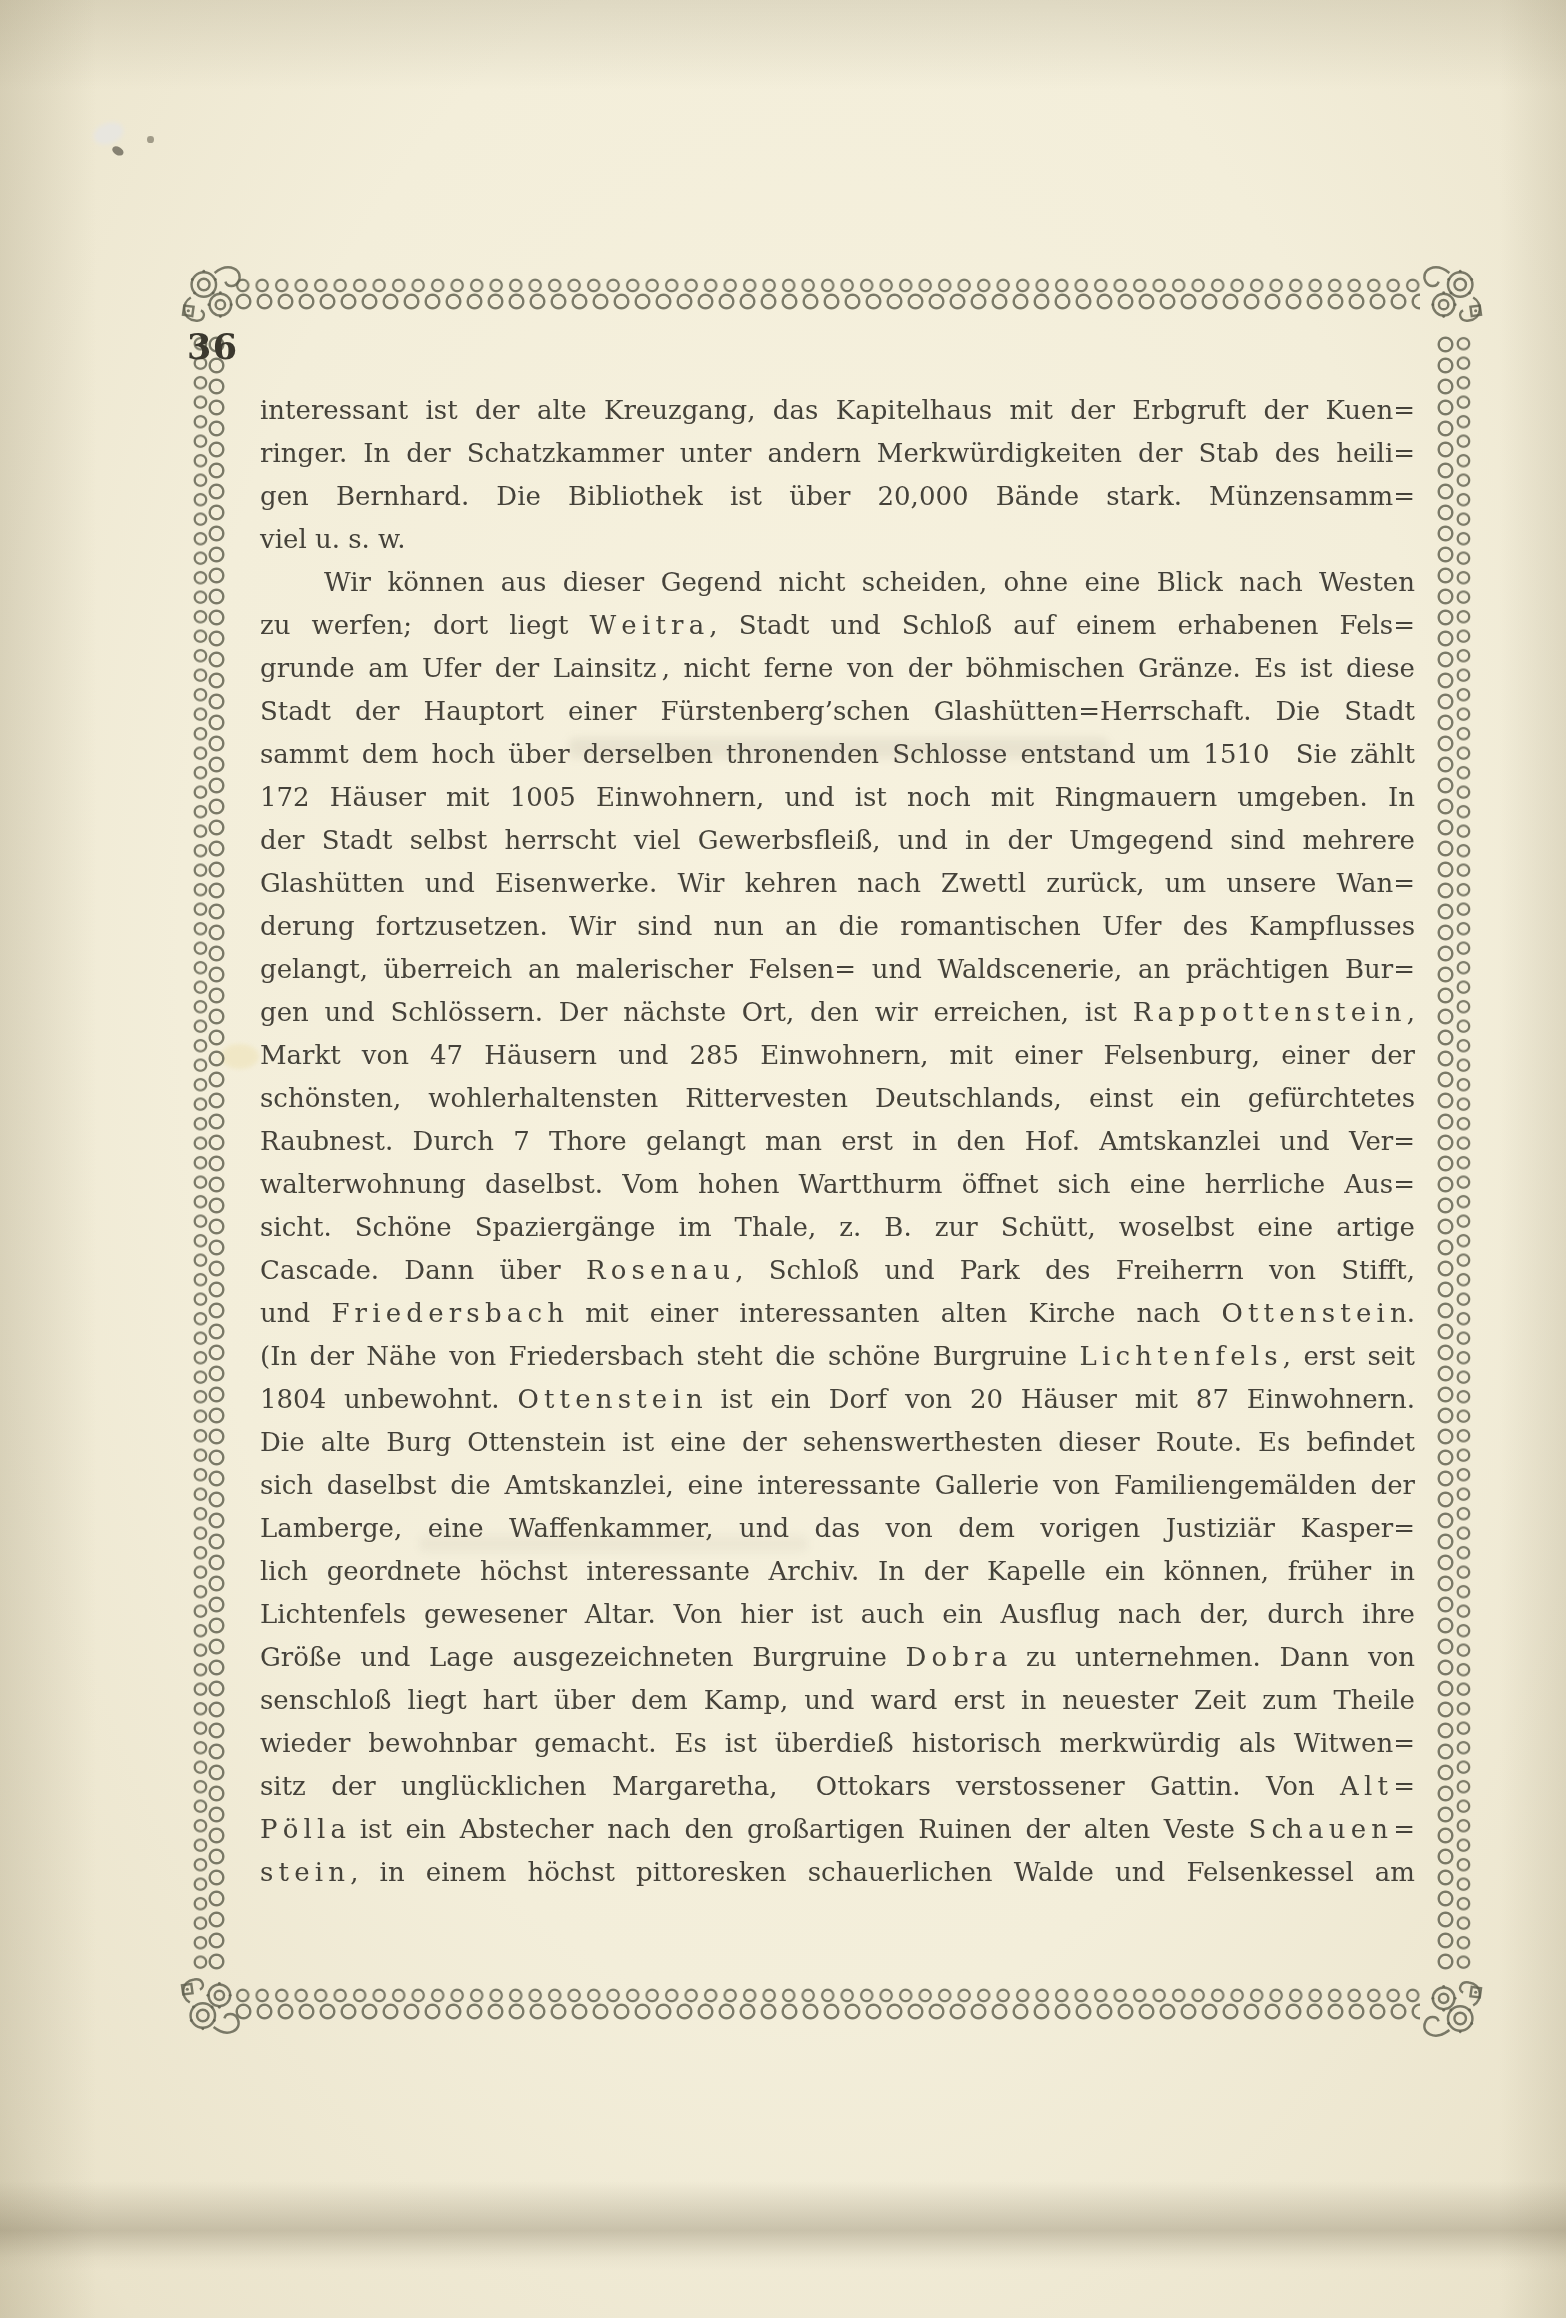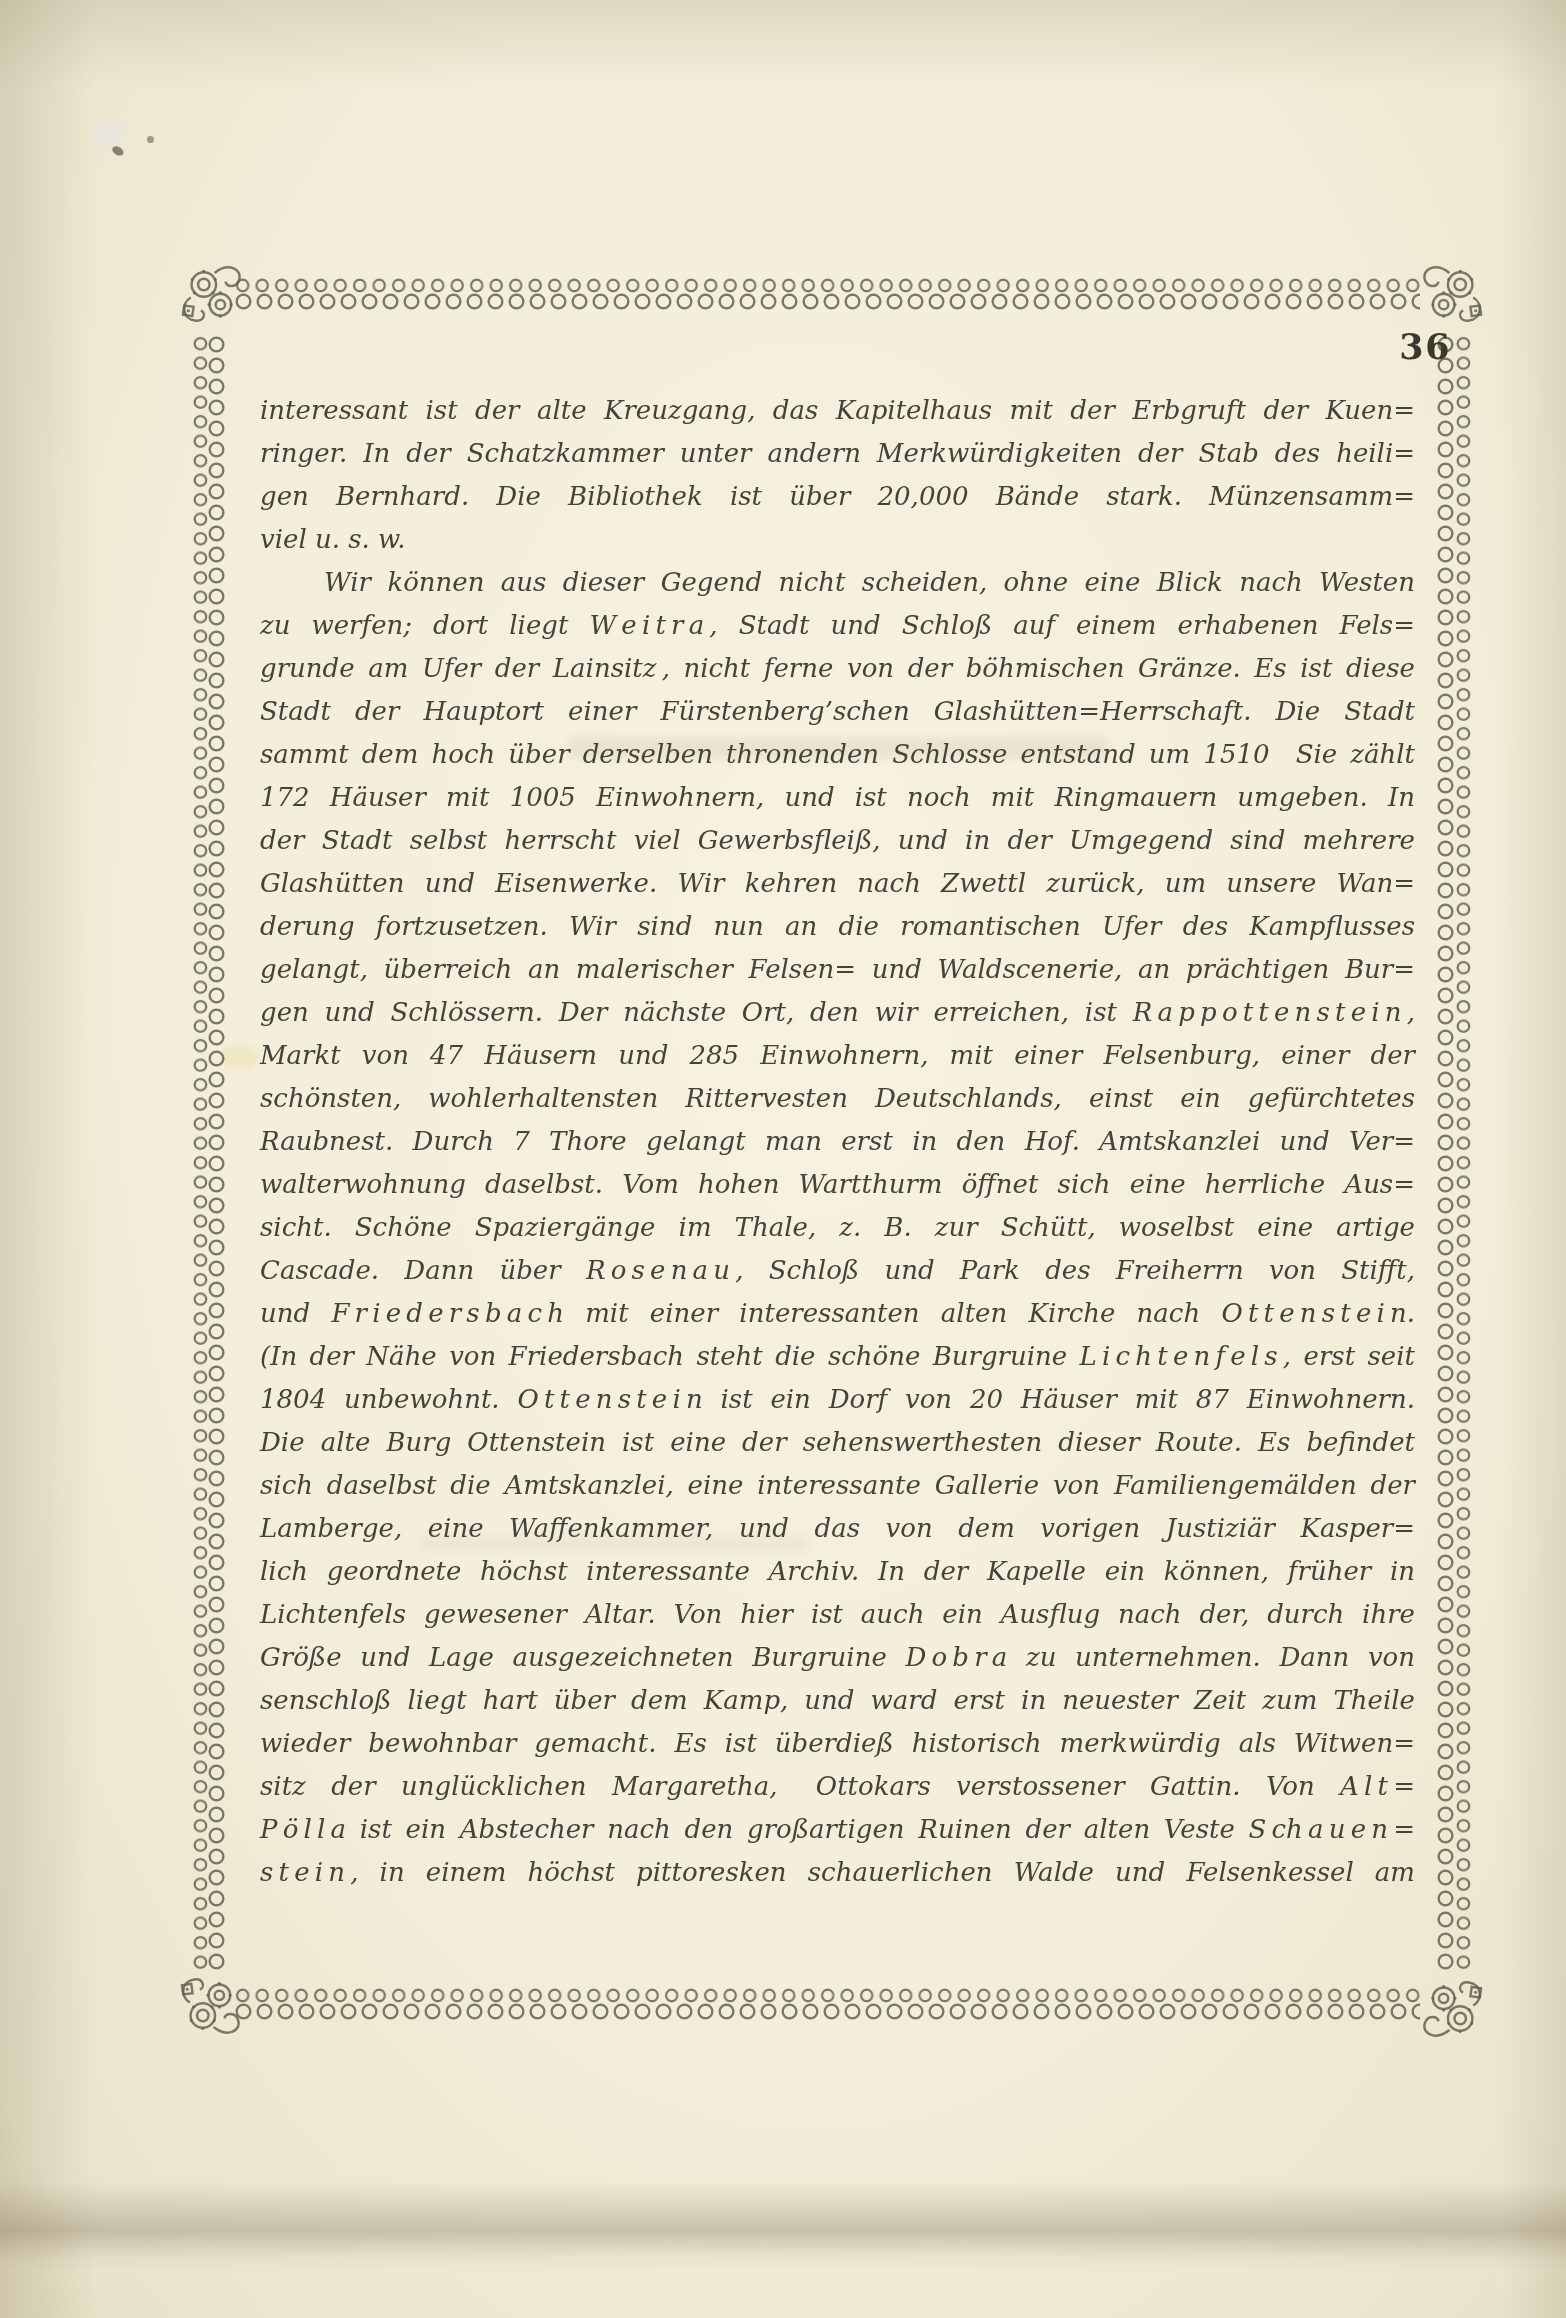--- a/index.html
+++ b/index.html
@@ -51,27 +51,26 @@
   .band.v.outer-big  .r2{left:0;} .band.v.outer-big  .r1{left:20px;}
 
   .corner{position:absolute;width:72px;height:72px;color:var(--bink);}
   .corner svg{width:100%;height:100%;display:block;}
   .corner.tr{transform:scaleX(-1);}
   .corner.bl{transform:scaleY(-1);}
   .corner.br{transform:scale(-1,-1);}
 
   .page-number{
     position:absolute;left:187px;top:326px;width:1264px;
-    text-align:right;font-size:35px;font-weight:700;color:#3b382e;
+    text-align:left;font-size:35px;font-weight:700;color:#3b382e;
     letter-spacing:1.5px;
   }
   .text-block{
     position:absolute;left:260px;top:389px;width:1155px;
     color:var(--ink);
-    font-style:italic;
   }
   .line{
     height:43px;line-height:43px;font-size:26px;
     text-align:justify;text-align-last:justify;
     white-space:normal;
   }
   .line.no-just{text-align-last:left;}
   .line.indent{padding-left:64px;}
 </style>
 </head>

